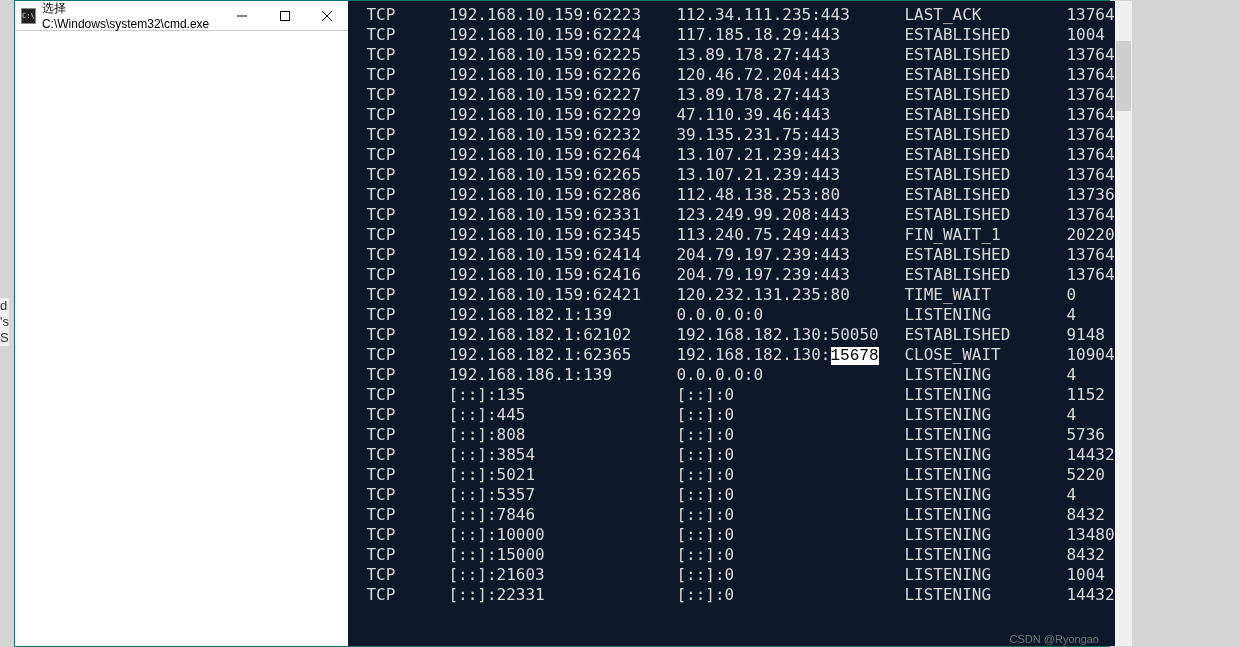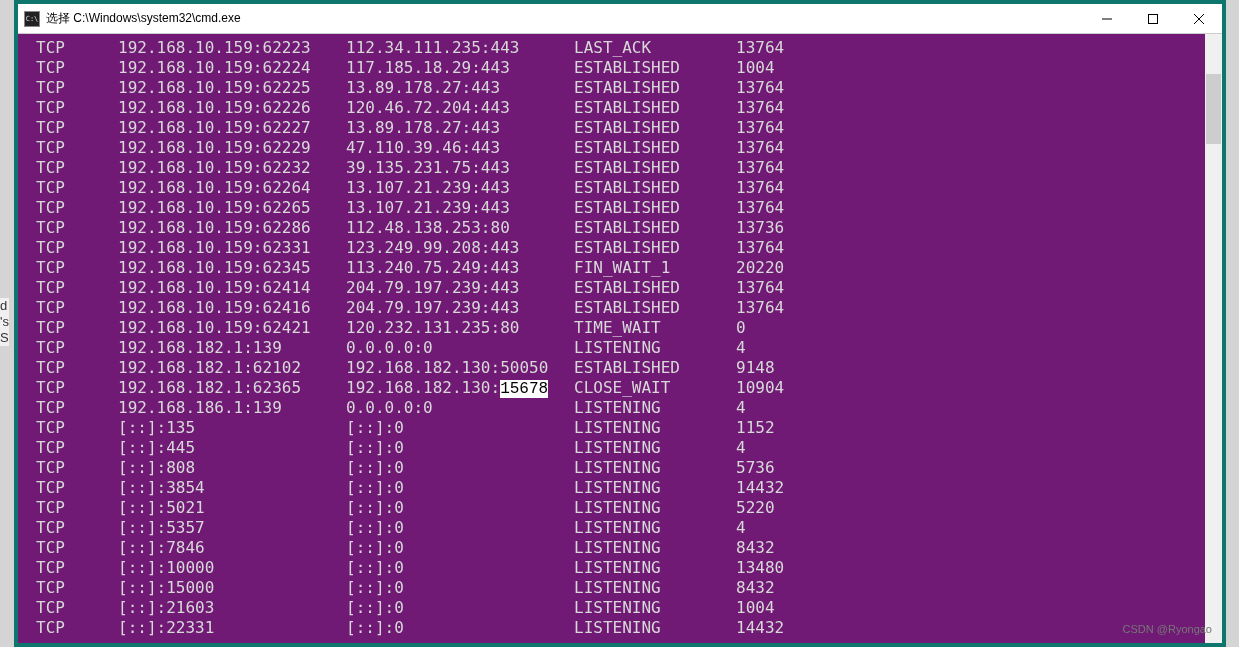--- a/index.html
+++ b/index.html
@@ -8,26 +8,26 @@
     height: 647px;
     background: #d4d4d4;
     font-family: "Segoe UI", Tahoma, sans-serif;
     position: relative;
     overflow: hidden;
   }
   .window {
     position: absolute;
     left: 14px;
     top: 0;
-    width: 1212px;
+    width: 1096px;
     height: 647px;
     background: #fff;
-    border: 4px solid #0f766e;
+    border: 1px solid #0f766e;
     display: flex;
-    flex-direction: column;
+    flex-direction: row;
   }
   .titlebar {
     height: 30px;
     background: #fff;
     display: flex;
     align-items: center;
     border-bottom: 1px solid #ccc;
   }
   .title-icon {
     width: 16px;
@@ -61,21 +61,21 @@
     color: #000;
     font-family: "Segoe UI Symbol", sans-serif;
   }
   .terminal-wrap {
     flex: 1;
     display: flex;
     background: #000;
   }
   .terminal {
     flex: 1;
-    background: #701a75;
+    background: #0f172a;
     color: #d8d8d8;
     font-family: "NSimSun", "SimSun", Consolas, monospace;
     font-size: 16px;
     line-height: 20px;
     padding: 4px 0 4px 18px;
     white-space: pre;
     overflow: hidden;
   }
   .row { display: block; height: 20px; }
   .col-proto { display: inline-block; width: 82px; }
@@ -93,21 +93,21 @@
     position: absolute;
     top: 40px;
     left: 1px;
     width: 15px;
     height: 70px;
     background: #cdcdcd;
   }
   .watermark {
     position: absolute;
     right: 10px;
-    bottom: 8px;
+    bottom: 1px;
     font-size: 11px;
     color: #777;
     font-family: sans-serif;
   }
   .edge-d {
     position: absolute;
     left: 0;
     top: 298px;
     font-size: 13px;
     color: #333;

